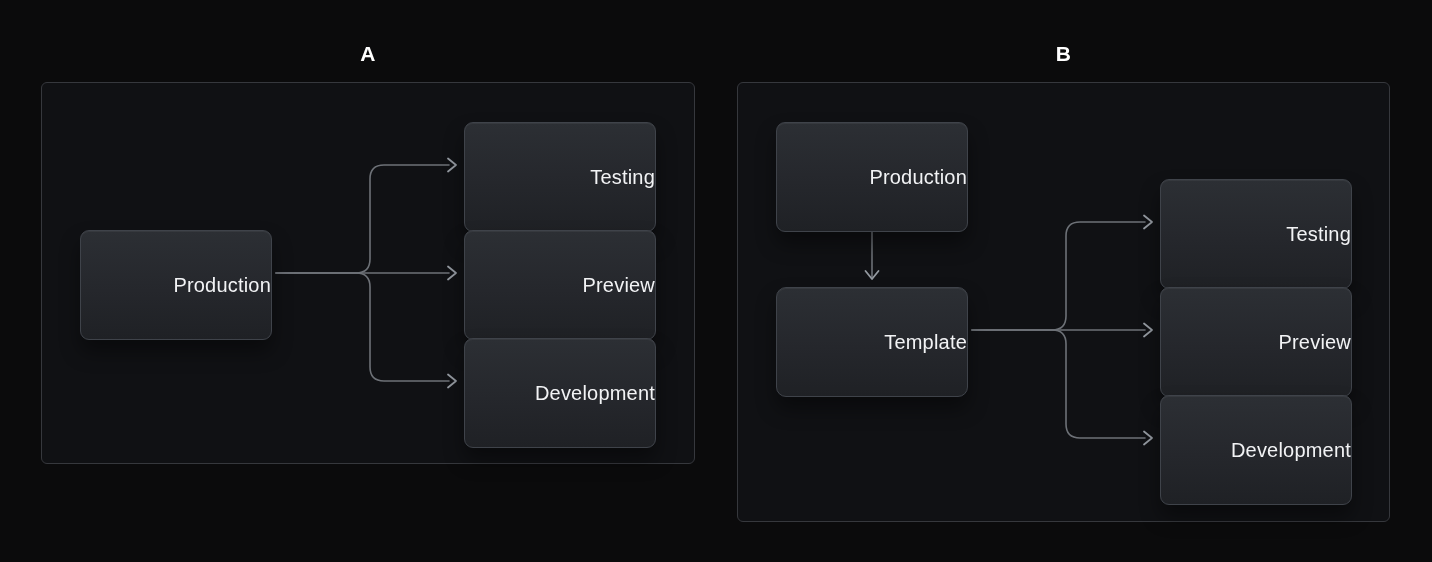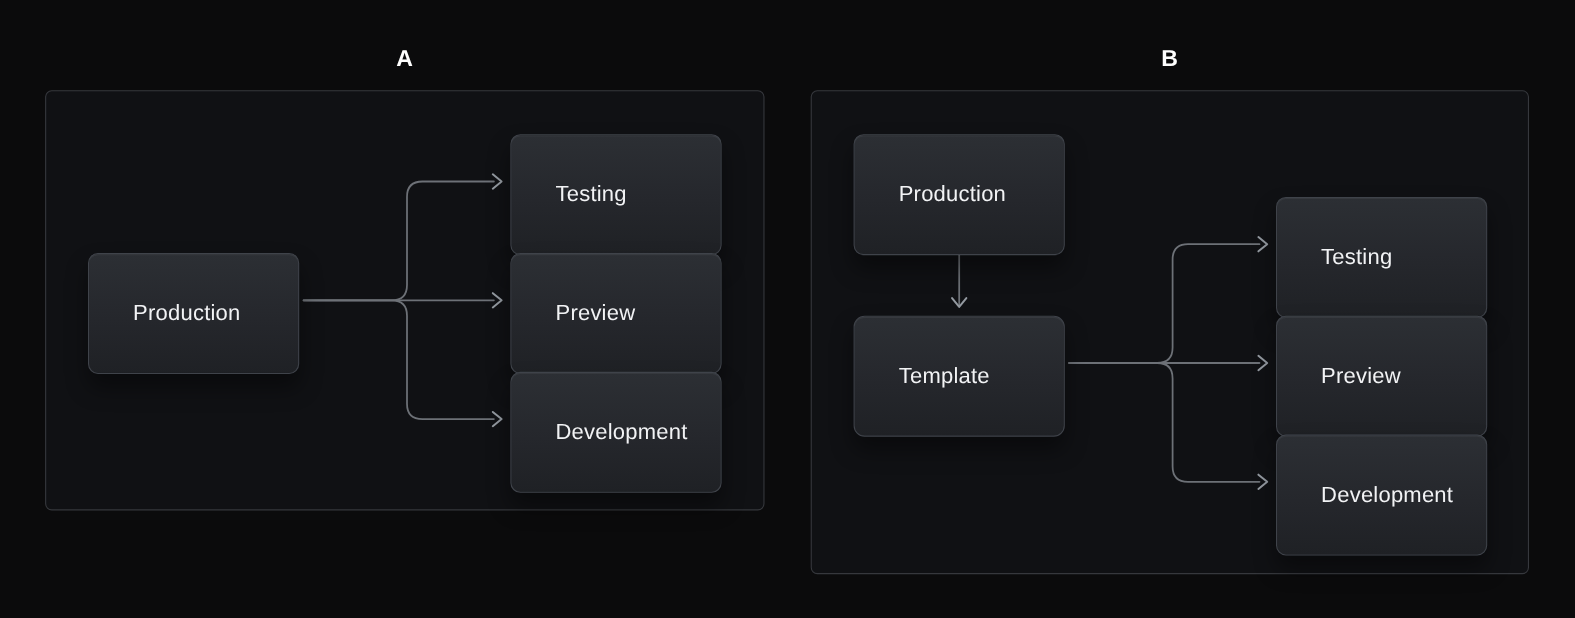--- a/index.html
+++ b/index.html
@@ -62,22 +62,21 @@
     position: absolute;
     width: 192px;
     height: 110px;
     box-sizing: border-box;
     background: linear-gradient(180deg, #2c2f34 0%, #25272c 55%, #1f2125 100%);
     border: 1px solid #3f434a;
     border-radius: 9px;
     box-shadow: 0 12px 20px rgba(0, 0, 0, 0.40), inset 0 1px 0 rgba(255, 255, 255, 0.05);
     display: flex;
     align-items: center;
-    justify-content: flex-start;
-    padding-left: 40px;
+    justify-content: flex-end;
   }
   .node-label {
     color: #f2f3f5;
     font-size: 20px;
     font-weight: 400;
     letter-spacing: 0.2px;
     white-space: nowrap;
   }
 
   #node-a-production  { left: 80px;   top: 230px; }

